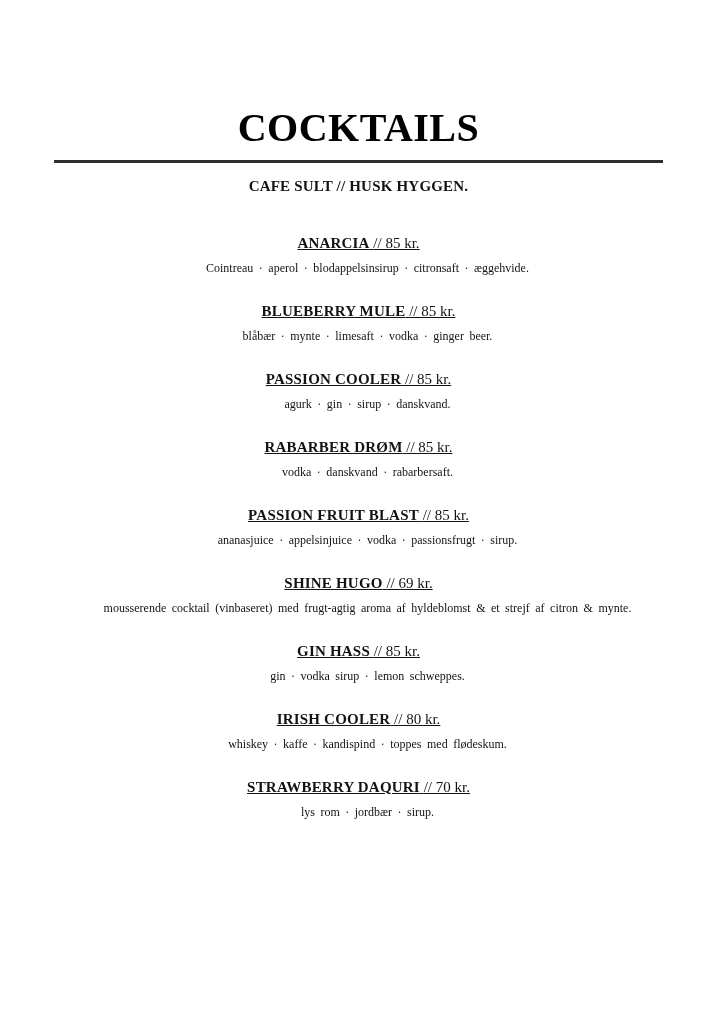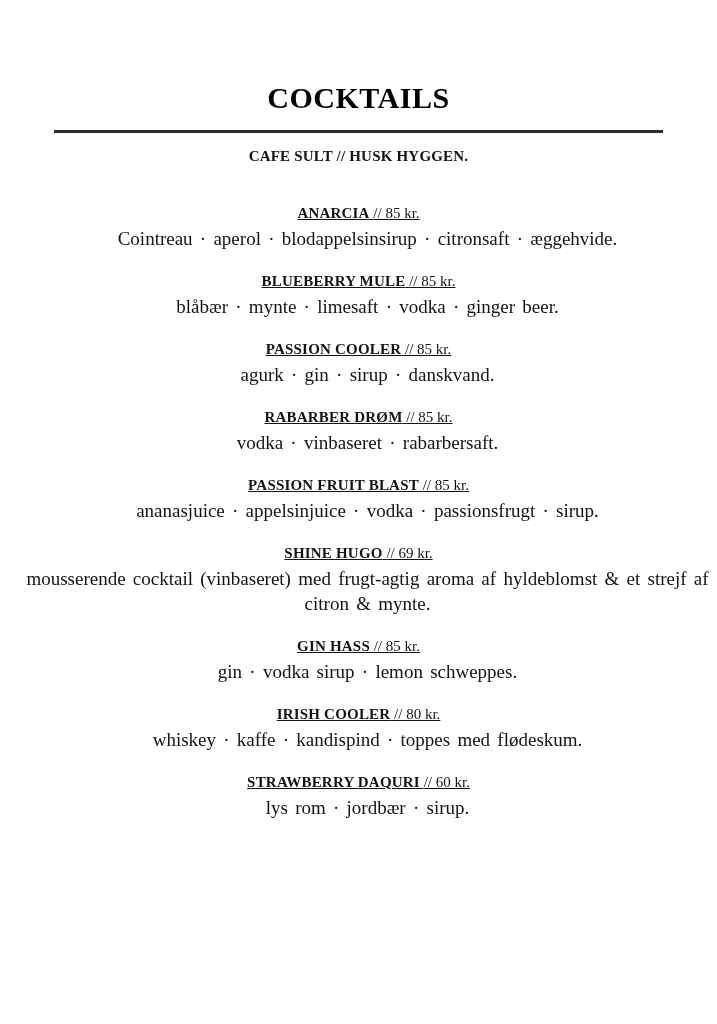--- a/index.html
+++ b/index.html
@@ -15,22 +15,22 @@
     overflow: hidden;
   }
   .page {
     width: 717px;
     height: 1024px;
     text-align: center;
     box-sizing: border-box;
   }
   .title {
     margin: 0;
-    padding-top: 82px;
-    font-size: 30px;
+    padding-top: 112px;
+    font-size: 40px;
     line-height: 32px;
     font-weight: bold;
     letter-spacing: 0.5px;
     color: #000000;
   }
   .rule {
     width: 609px;
     height: 3px;
     margin: 16px auto 0 auto;
     background: #2e2e2e;
@@ -56,21 +56,21 @@
     text-decoration: underline;
   }
   .item-name {
     font-weight: bold;
     letter-spacing: 0.2px;
   }
   .item-price {
     font-weight: normal;
   }
   .item-ingredients {
-    font-size: 19px;
+    font-size: 12px;
     line-height: 25px;
     word-spacing: 2.5px;
     padding-left: 18px;
   }
 </style>
 </head>
 <body>
 
 <div class="page">
   <h1 class="title">COCKTAILS</h1>
@@ -100,21 +100,21 @@
       <span class="item-price">// 85 kr.</span>
     </div>
     <div class="item-ingredients">agurk · gin · sirup · danskvand.</div>
   </div>
 
   <div class="menu-item">
     <div class="item-name-line">
       <span class="item-name">RABARBER DRØM</span>
       <span class="item-price">// 85 kr.</span>
     </div>
-    <div class="item-ingredients">vodka · vinbaseret · rabarbersaft.</div>
+    <div class="item-ingredients">vodka · danskvand · rabarbersaft.</div>
   </div>
 
   <div class="menu-item">
     <div class="item-name-line">
       <span class="item-name">PASSION FRUIT BLAST</span>
       <span class="item-price">// 85 kr.</span>
     </div>
     <div class="item-ingredients">ananasjuice · appelsinjuice · vodka · passionsfrugt · sirup.</div>
   </div>
 
@@ -139,18 +139,18 @@
     <div class="item-name-line">
       <span class="item-name">IRISH COOLER</span>
       <span class="item-price">// 80 kr.</span>
     </div>
     <div class="item-ingredients">whiskey · kaffe · kandispind · toppes med flødeskum.</div>
   </div>
 
   <div class="menu-item">
     <div class="item-name-line">
       <span class="item-name">STRAWBERRY DAQURI</span>
-      <span class="item-price">// 60 kr.</span>
+      <span class="item-price">// 70 kr.</span>
     </div>
     <div class="item-ingredients">lys rom · jordbær · sirup.</div>
   </div>
 </main>
 </div>
 
 </body></html>

